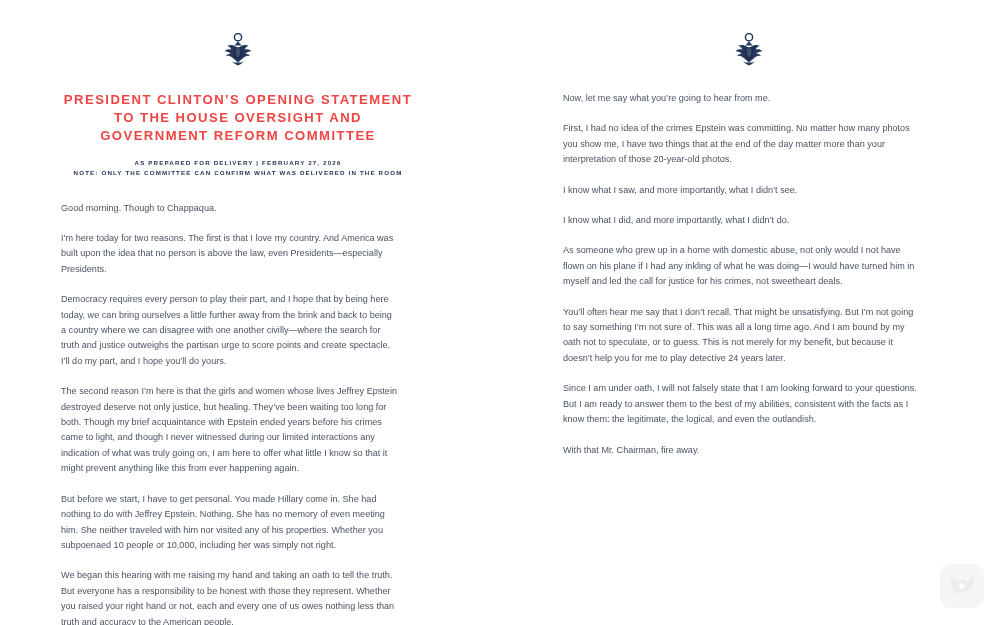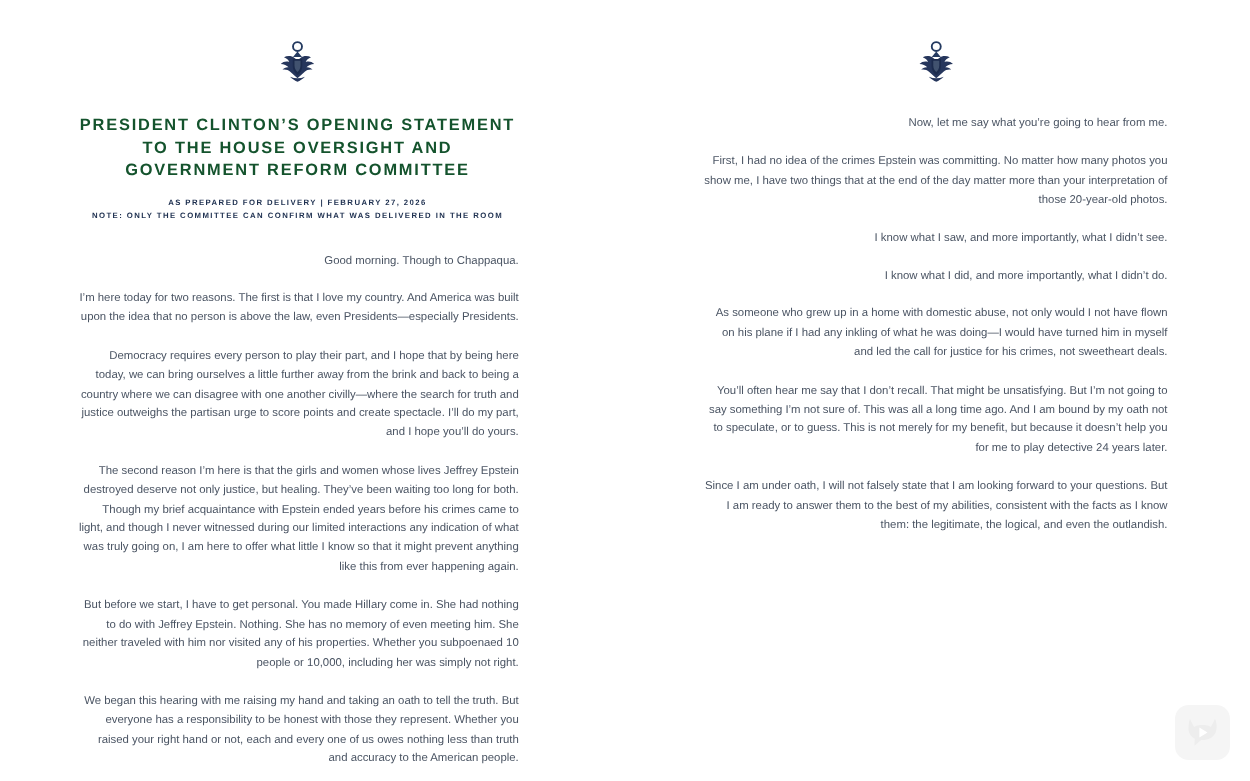--- a/index.html
+++ b/index.html
@@ -38,21 +38,21 @@
     width: 34px;
     height: 36px;
   }
   .doc-title {
     margin: 0;
     text-align: center;
     font-size: 13.1px;
     font-weight: bold;
     line-height: 18.2px;
     letter-spacing: 1.45px;
-    color: #14532d;
+    color: #ef4444;
     text-transform: uppercase;
   }
   .column-right .doc-title {
     letter-spacing: 1.5px;
   }
   .submeta {
     margin: 12px 0 0 0;
     text-align: center;
   }
   .submeta-line {
@@ -64,25 +64,25 @@
     text-transform: uppercase;
     line-height: 10.5px;
   }
   .body-block {
     margin-top: 22px;
   }
   .column-right .body-block {
     margin-top: 18px;
   }
   p.para {
-    margin: 0 0 15px 0;
+    margin: 0 16px 15px 0;
     font-size: 9.1px;
     line-height: 15.4px;
     color: #4a5463;
-    text-align: right;
+    text-align: left;
   }
   p.para:last-child {
     margin-bottom: 0;
   }
   .chat-widget {
     position: absolute;
     right: 16px;
     bottom: 17px;
     width: 44px;
     height: 44px;
@@ -141,20 +141,21 @@
 
 
     <div class="body-block">
       <p class="para">Now, let me say what you’re going to hear from me.</p>
       <p class="para">First, I had no idea of the crimes Epstein was committing. No matter how many photos you show me, I have two things that at the end of the day matter more than your interpretation of those 20-year-old photos.</p>
       <p class="para">I know what I saw, and more importantly, what I didn’t see.</p>
       <p class="para">I know what I did, and more importantly, what I didn’t do.</p>
       <p class="para">As someone who grew up in a home with domestic abuse, not only would I not have flown on his plane if I had any inkling of what he was doing—I would have turned him in myself and led the call for justice for his crimes, not sweetheart deals.</p>
       <p class="para">You’ll often hear me say that I don’t recall. That might be unsatisfying. But I’m not going to say something I’m not sure of. This was all a long time ago. And I am bound by my oath not to speculate, or to guess. This is not merely for my benefit, but because it doesn’t help you for me to play detective 24 years later.</p>
       <p class="para">Since I am under oath, I will not falsely state that I am looking forward to your questions. But I am ready to answer them to the best of my abilities, consistent with the facts as I know them: the legitimate, the logical, and even the outlandish.</p>
+      <p class="para">With that Mr. Chairman, fire away.</p>
     </div>
 
   </div>
 
 </div>
 
 <div class="chat-widget">
   <svg width="26" height="24" viewBox="0 0 26 24" aria-hidden="true">
     <path d="M3 1 C3 1 5 6 6.5 7.5 C9 5.5 17 5.5 19.5 7.5 C21 6 23 1 23 1 C24.5 4 24.8 9 23.5 12 C21.5 16.5 16 18.5 12 18 L6.5 22.5 L6.8 17 C4 15.5 1.8 12.5 1.8 9 C1.8 6 2.2 3 3 1 Z" fill="#ededed"></path>
     <path d="M10.5 8 L17 12 L10.5 16 Z" fill="#ffffff"></path>

